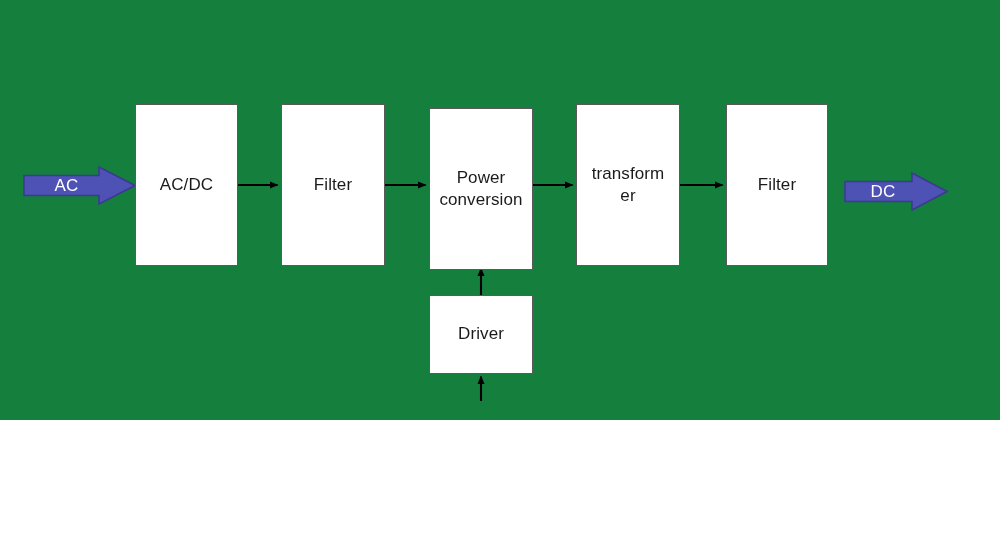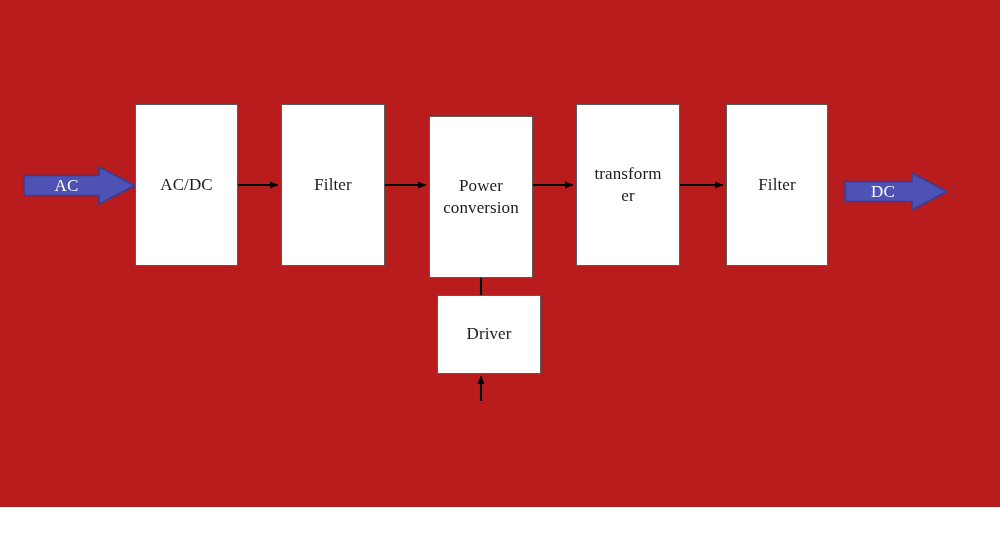--- a/index.html
+++ b/index.html
@@ -9,23 +9,22 @@
   }
   body {
     width: 1000px;
     height: 533px;
     font-family: "Liberation Sans", sans-serif;
     overflow: hidden;
   }
   #diagram {
     position: relative;
     width: 1000px;
-    height: 507px;
-    background: #b91c1c;
-    font-family: Liberation Serif, serif;
+    height: 420px;
+    background: #15803d;
   }
   .block {
     position: absolute;
     box-sizing: border-box;
     background: #ffffff;
     border: 1.4px solid #5a5a5a;
     display: flex;
     align-items: center;
     justify-content: center;
     text-align: center;
@@ -110,32 +109,32 @@
   </div>
 
   <div class="block" style="left:135px; top:104px; width:103px; height:162px;justify-content:center;">
     <span class="block-label">AC/DC</span>
   </div>
 
   <div class="block" style="left:281px; top:104px; width:104px; height:162px;">
     <span class="block-label">Filter</span>
   </div>
 
-  <div class="block block-narrow" style="left:429px; top:116px; width:104px; height:162px;">
+  <div class="block block-narrow" style="left:429px; top:108px; width:104px; height:162px;">
     <span class="block-label">Power
 conversion</span>
   </div>
 
   <div class="block block-narrow" style="left:576px; top:104px; width:104px; height:162px;">
     <span class="block-label">transform
 er</span>
   </div>
 
   <div class="block" style="left:726px; top:104px; width:102px; height:162px;">
     <span class="block-label">Filter</span>
   </div>
 
-  <div class="block" style="left:429px; top:295px; width:104px; height:79px;margin-left:8px;">
+  <div class="block" style="left:429px; top:295px; width:104px; height:79px;">
     <span class="block-label">Driver</span>
   </div>
 
 
 </div>
 
 </body></html>

